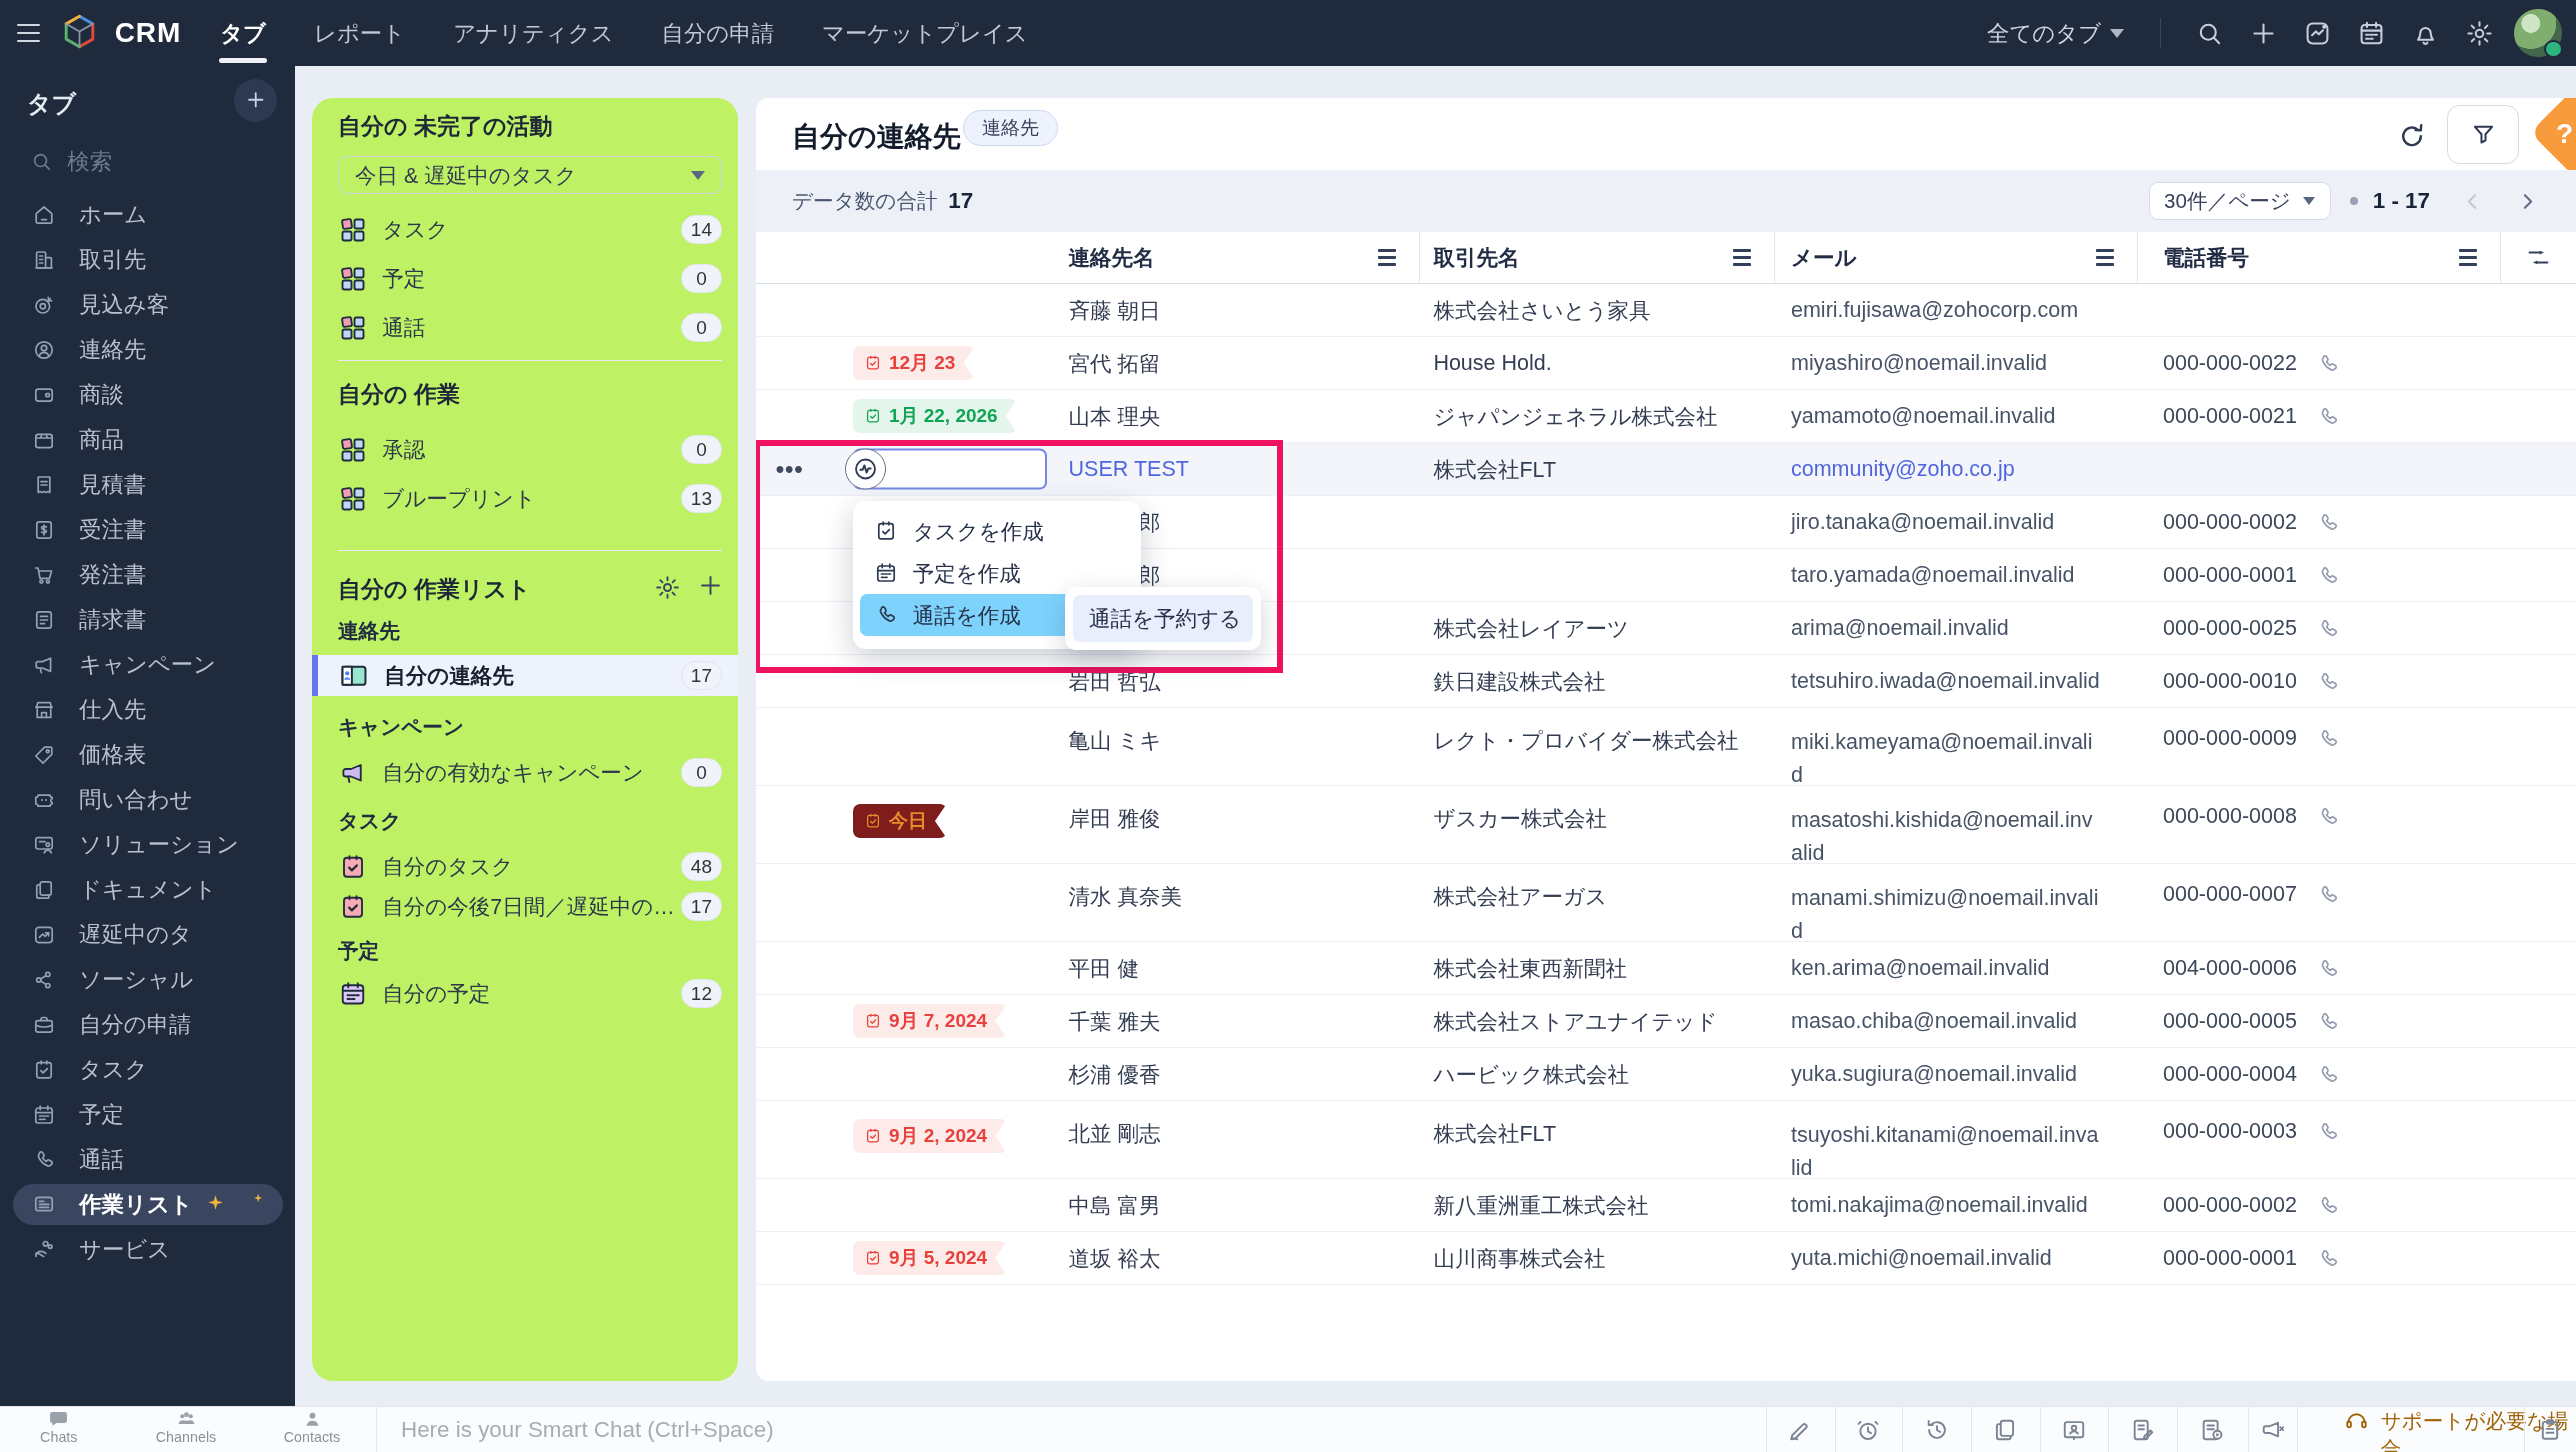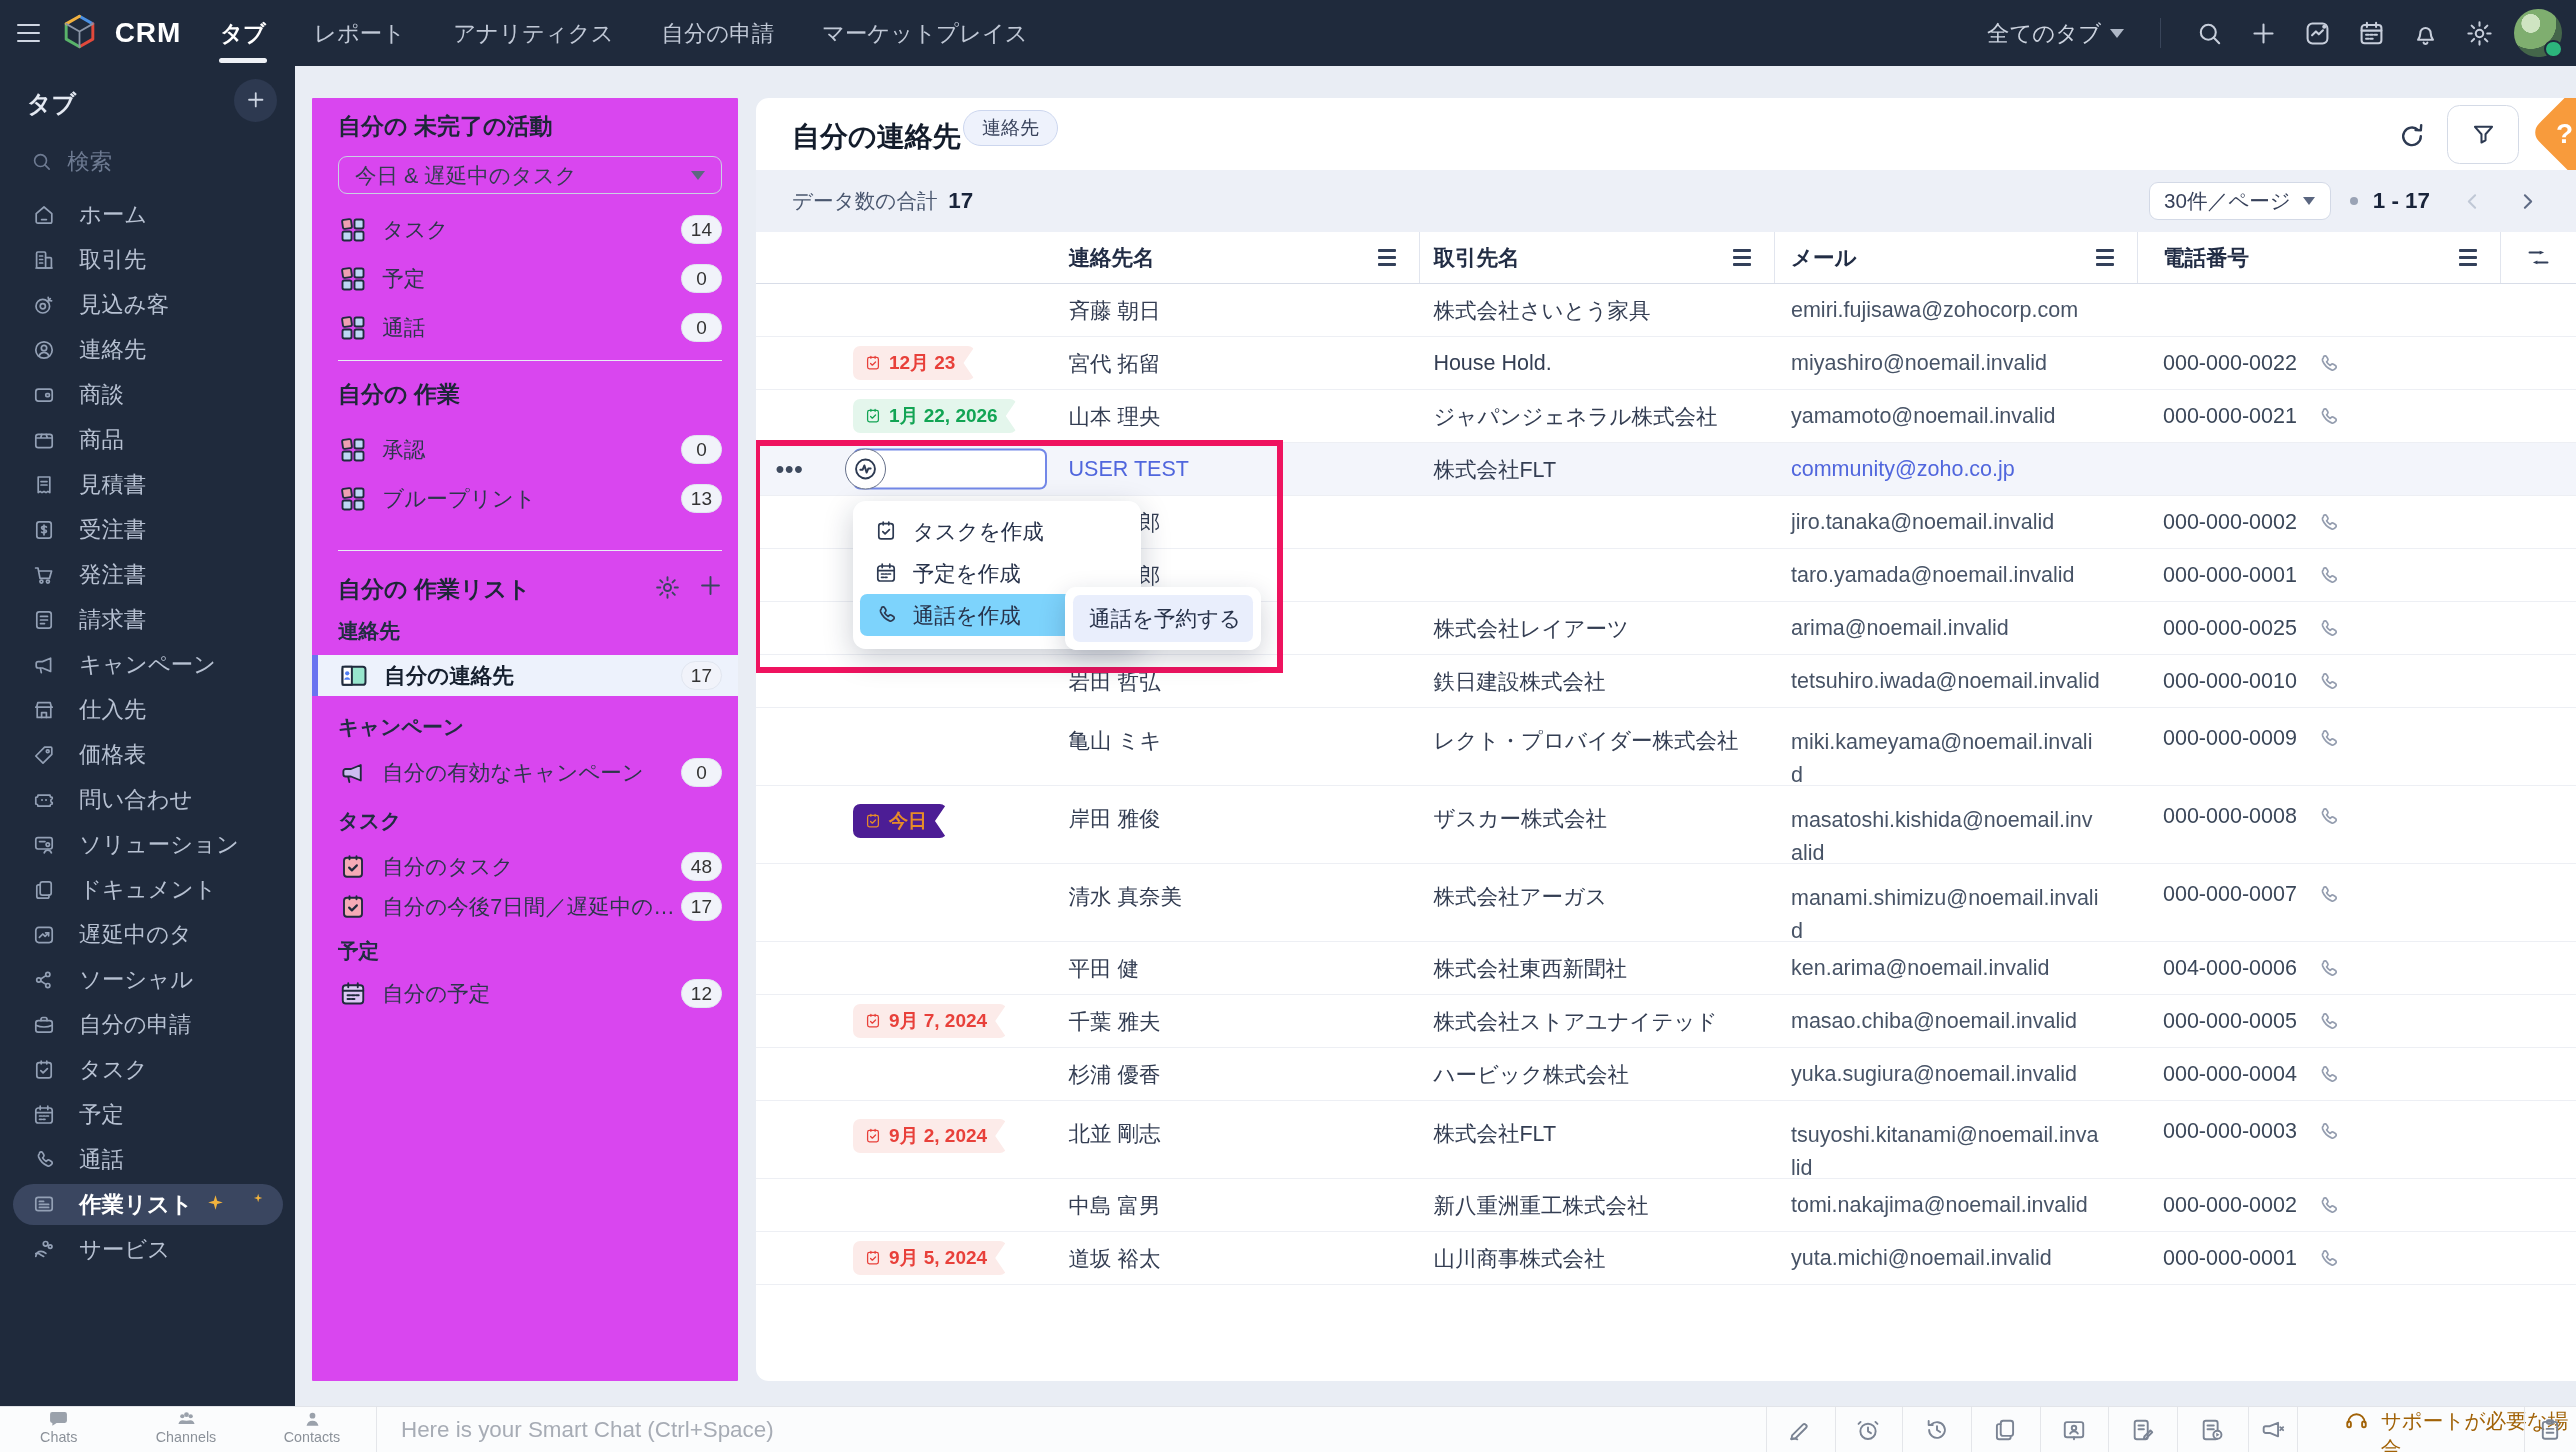--- a/index.html
+++ b/index.html
@@ -29,21 +29,21 @@
   .side-title{position:absolute;left:27px;top:21.5px;font-size:24px;font-weight:600;color:#e4e9f2}
   .side-add{position:absolute;right:18px;top:12.5px;width:43px;height:43px;border-radius:50%;background:#2d3950;display:flex;align-items:center;justify-content:center;color:#ccd4e1;cursor:pointer}
   .side-search{position:absolute;left:0;top:73px;width:100%;height:45px;display:flex;align-items:center;padding-left:30px;color:#6e7b92;cursor:pointer}
   .side-search span{font-size:22.4px;margin-left:14.3px}
   .side-items{position:absolute;left:0;top:126px;right:0}
   .s-item{height:45px;display:flex;align-items:center;padding-left:32px;color:#b7c1d2;font-size:22.4px;cursor:pointer;white-space:nowrap}
   .s-item .ic{color:#93a0b5;margin-right:23px}
   .s-item.active{height:41px;margin:1.8px 12.5px;padding-left:19.7px;background:#3a4660;border-radius:20.6px;color:#fff;font-weight:bold}
   .sparkles{margin-left:10.7px;display:inline-flex;align-items:flex-start}
   
-  .panel{position:absolute;left:312px;top:98px;width:426px;height:1283px;background:#d946ef;border-radius:1px;overflow:hidden;z-index:10}
+  .panel{position:absolute;left:312px;top:98px;width:426px;height:1283px;background:#bef264;border-radius:21px;overflow:hidden;z-index:10}
   .p-abs{position:absolute;left:26px;right:16px}
   .p-h1{font-size:23px;font-weight:bold;color:#1d2737}
   .p-drop{position:absolute;left:26px;right:16px;top:58px;height:38px;border:1.3px solid #c9d1e2;border-radius:9px;display:flex;align-items:center;padding:0 16px;font-size:21.5px;color:#333d50;cursor:pointer}
   .p-drop .caret{margin-left:auto;border-top-color:#5c6880}
   .p-row{position:absolute;left:26px;right:16px;height:41px;display:flex;align-items:center;cursor:pointer}
   .p-row .lbl{font-size:21.5px;color:#2c374a;margin-left:14.3px;flex:1;white-space:nowrap;overflow:hidden;text-overflow:ellipsis}
   .pill{min-width:41px;height:29px;border-radius:14.3px;background:#f1f3fa;border:0.9px solid #e1e6f0;color:#333;font-size:19px;display:flex;align-items:center;justify-content:center;padding:0 9px;flex:none}
   .p-hr{position:absolute;left:26px;right:16px;height:0.9px;background:#e7ebf3}
   .p-sub{position:absolute;left:26px;font-size:20.6px;font-weight:bold;color:#212d41}
   .p-h-ic{position:absolute;color:#39465e;cursor:pointer}
@@ -84,21 +84,21 @@
   .td.c3{padding-left:16px;color:#475366}
   .td.c4{padding-left:25px;color:#3b4759;gap:19px}
   .td .link{color:#5066dd}
   .email{max-width:309px;word-break:break-all;line-height:33px}
   .phone-ic{color:#949daf}
   .flag{margin-left:97px;display:inline-flex;align-items:center;gap:7.2px;height:34px;padding:0 19.7px 0 10.7px;border-radius:7.2px;font-size:19px;font-weight:bold;white-space:nowrap;align-self:center;
     clip-path:polygon(0 0,100% 0,calc(100% - 11.6px) 50%,100% 100%,0 100%)}
   .tall .flag{align-self:flex-start;margin-top:0}
   .flag.red{background:#fcebe9;color:#e8403a}
   .flag.green{background:#e4f6ec;color:#12a454}
-  .flag.orange{background:#4c1d95;color:#e78c28}
+  .flag.orange{background:#7f1d1d;color:#e78c28}
   .dots{position:absolute;left:19.7px;top:50%;transform:translateY(-50%);font-size:24px;font-weight:bold;color:#3e4a5e;letter-spacing:0.9px;cursor:pointer}
   .act-circle{position:absolute;left:89px;top:50%;transform:translateY(-50%);width:41px;height:41px;border-radius:50%;background:#fff;border:1.3px solid #65708a;display:flex;align-items:center;justify-content:center;color:#2d3a52;z-index:3;cursor:pointer}
   .inline-input{position:absolute;left:97px;top:50%;transform:translateY(-50%);width:194px;height:41px;border:2.2px solid #7388e8;border-radius:7.2px;background:#fff;z-index:2;outline:none;font-size:20.6px;padding:0 10.7px 0 41px}
   .annotation{position:absolute;left:-1.8px;top:342px;width:529px;height:233px;border:6.3px solid #ef135f;z-index:40;pointer-events:none}
   .ctx{position:absolute;left:97px;top:403px;width:288px;height:148px;background:#fff;border-radius:12.5px;box-shadow:0 9px 30px rgba(20,30,60,.22);z-index:50;padding:9px 7.2px}
   .ctx-item{height:42px;display:flex;align-items:center;padding:0 14.3px;border-radius:7.2px;font-size:21.5px;color:#27324a;gap:14.3px;cursor:pointer;white-space:nowrap}
   .ctx-item.active{background:#7dd3fc}
   .ctx-item .ic{color:#2d3a52}
   .ctx-chev{margin-left:auto;color:#4a5568}
   .submenu{position:absolute;left:309px;top:489px;width:196px;height:63px;background:#fff;border-radius:10.7px;box-shadow:0 9px 27px rgba(20,30,60,.2);z-index:55;padding:8px}

